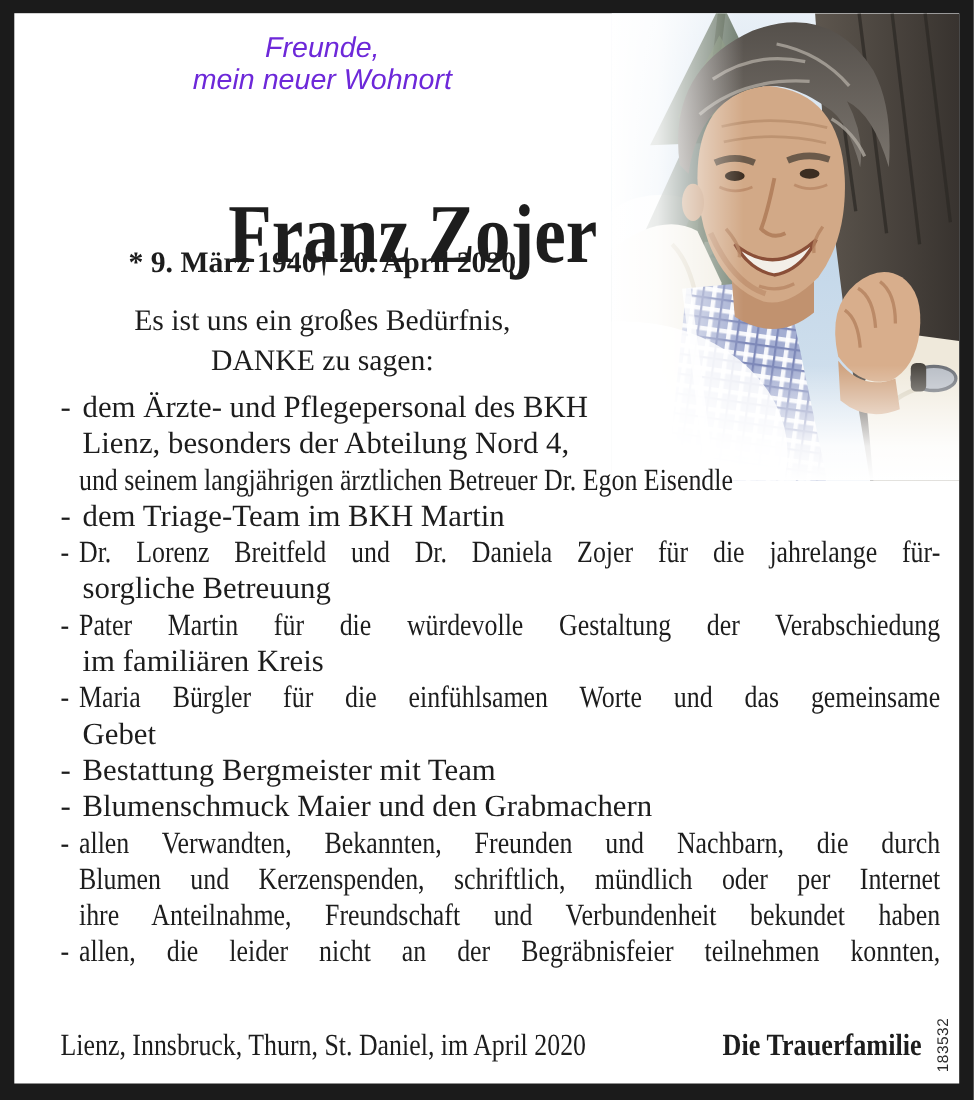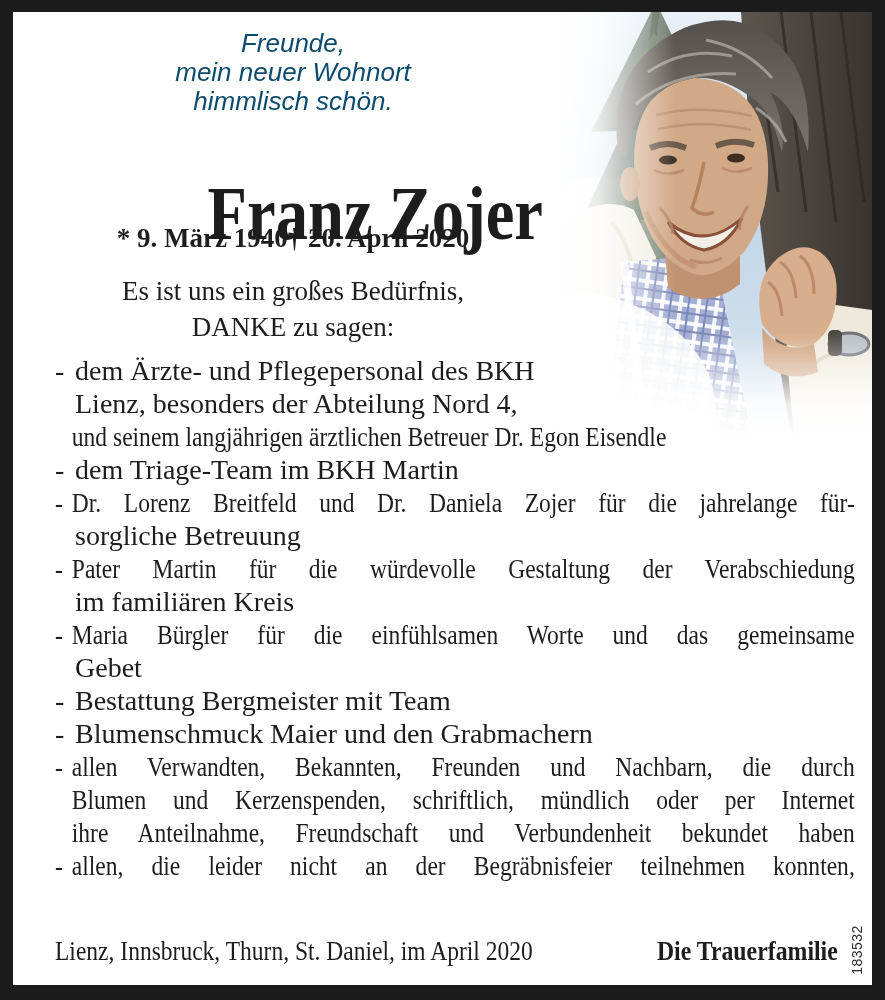--- a/index.html
+++ b/index.html
@@ -4,21 +4,21 @@
 <style>
   html,body{margin:0;padding:0;background:#3a3a3a;}
   .ad{position:relative;width:885px;height:1000px;background:#1b1b1b;
       font-family:"Liberation Serif","DejaVu Serif",serif;color:#1d1d1d;overflow:hidden;}
   .inner{position:absolute;left:13px;top:12px;width:859px;height:973px;background:#ffffff;overflow:hidden;}
 
   .photo{position:absolute;top:0;right:0;width:316px;height:425px;}
 
   .quote{position:absolute;top:17px;left:0;width:560px;text-align:center;
          font-family:"Liberation Sans","DejaVu Sans",sans-serif;font-style:italic;
-         font-size:26px;line-height:29px;color:#0c4a6e;}
+         font-size:26px;line-height:29px;color:#6d28d9;}
 
   .name{position:absolute;top:140px;left:0;width:560px;text-align:right;
         font-size:76px;line-height:80px;font-weight:bold;white-space:nowrap;margin-top:21px;}
   .name .squeeze{display:inline-block;transform:scaleX(.85);transform-origin:50% 50%;}
 
   .dates{position:absolute;top:211px;left:0;width:560px;text-align:center;
          font-size:27px;line-height:31px;font-weight:bold;white-space:nowrap;}
   .dates .death{}
 
   .intro{position:absolute;top:261px;left:0;width:560px;text-align:center;
@@ -155,21 +155,20 @@
       <path d="M206,316 Q228,344 258,332 L262,360 Q232,372 208,352 Z" fill="#cfa27e"></path>
 
       <rect x="0" y="0" width="120" height="425" fill="url(#fadeL)"></rect>
       <rect x="0" y="320" width="316" height="105" fill="url(#fadeB)"></rect>
       <ellipse cx="10" cy="400" rx="150" ry="120" fill="#ffffff" opacity=".85"></ellipse>
     </svg>
 
     <div class="quote">
       <div>Freunde,</div>
       <div>mein neuer Wohnort</div>
-      <div>himmlisch schön.</div>
     </div>
 
     <div class="name">
       <span class="squeeze">Franz Zojer</span>
     </div>
 
     <div class="dates">
       <span class="birth">* 9. März 1940</span><span class="death">† 20. April 2020</span>
     </div>
 

